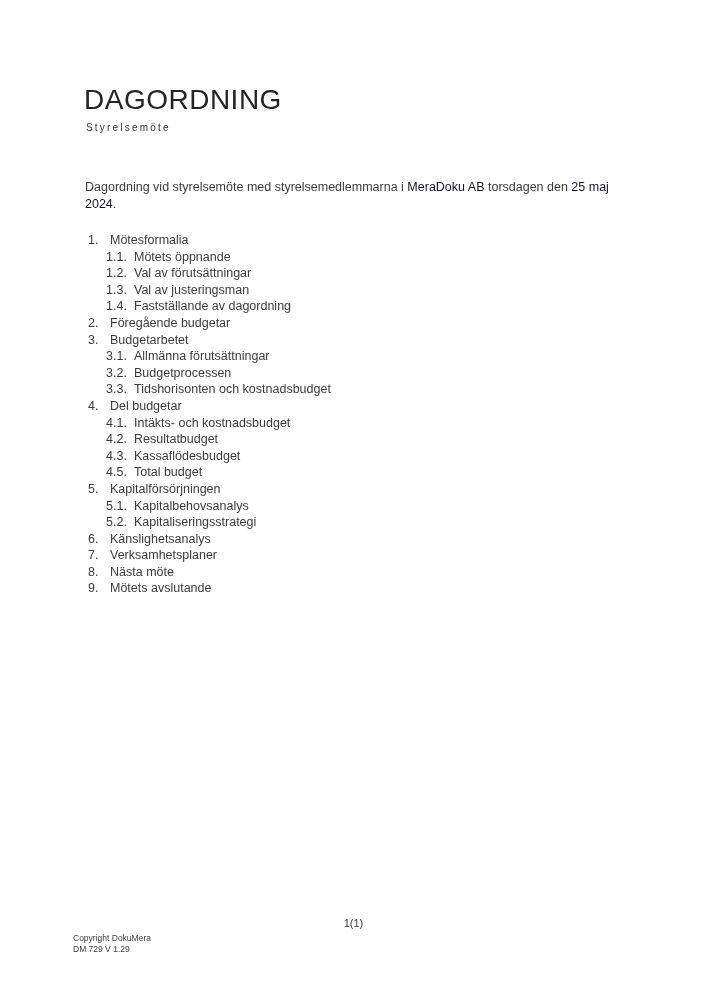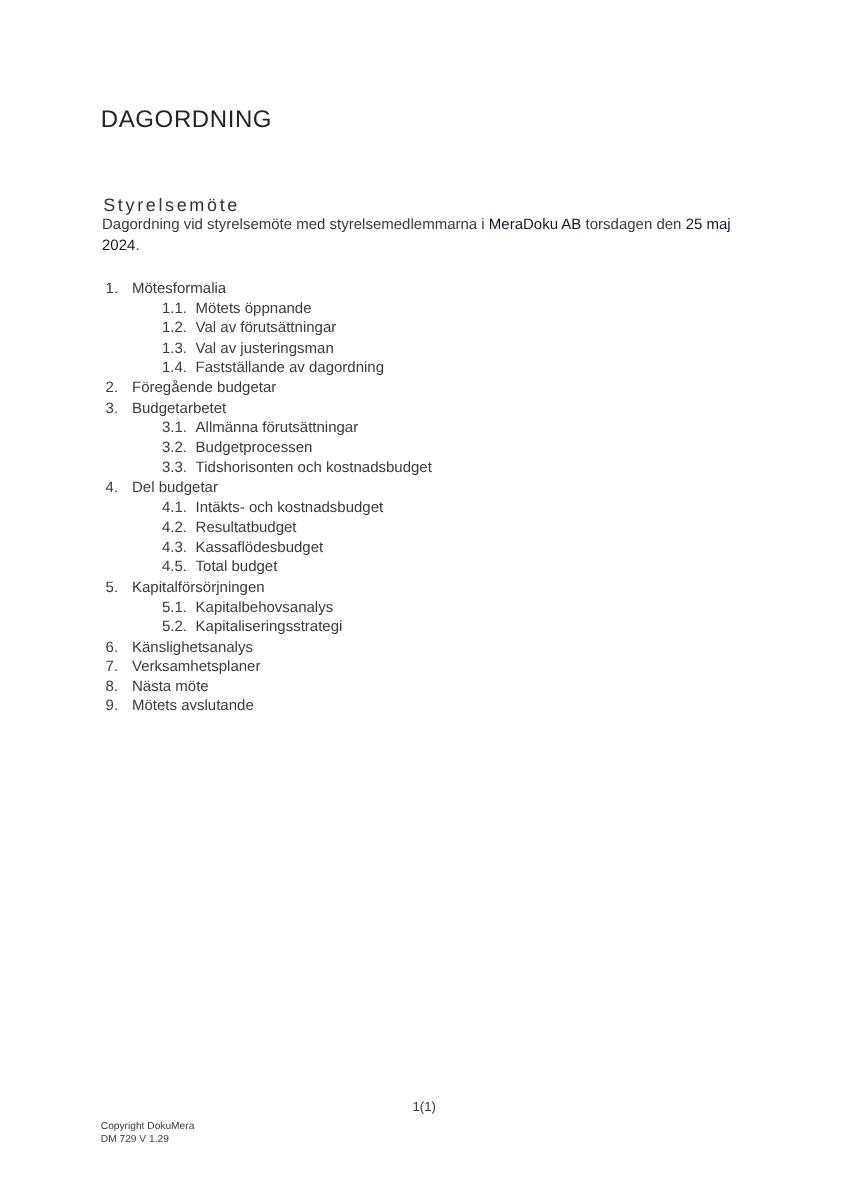--- a/index.html
+++ b/index.html
@@ -10,35 +10,34 @@
     width: 707px;
     height: 1000px;
     background: #ffffff;
     color: #3b3b3b;
     overflow: hidden;
   }
   .doc-title {
     position: absolute;
     left: 84px;
     top: 85px;
-    font-size: 20px;
+    font-size: 28px;
     line-height: 30px;
     font-weight: 400;
     letter-spacing: 0.5px;
     color: #242424;
   }
   .doc-subtitle {
     position: absolute;
     left: 86px;
     top: 120px;
-    font-size: 15px;
+    font-size: 10px;
     line-height: 16px;
     letter-spacing: 2.2px;
     color: #333333;
-    margin-top: 44px;
   }
   .intro {
     position: absolute;
     left: 85px;
     top: 179px;
     width: 560px;
     font-size: 12.5px;
     line-height: 17px;
     color: #3b3b3b;
   }
@@ -47,34 +46,34 @@
     position: absolute;
     left: 85px;
     top: 232px;
     font-size: 12.5px;
     color: #3b3b3b;
   }
   .li { display: flex; height: 16.6px; line-height: 16.6px; white-space: nowrap; }
   .li.l1 { padding-left: 3px; }
   .li.l1 .num { width: 22px; flex: 0 0 22px; }
   .li.l2 { padding-left: 21px; }
-  .li.l2 .num { width: 28px; flex: 0 0 28px; margin-left: 29px; }
+  .li.l2 .num { width: 28px; flex: 0 0 28px; }
   .page-number {
     position: absolute;
     left: 0;
     top: 917px;
     width: 707px;
     text-align: center;
     font-size: 11px;
     line-height: 13px;
     color: #3b3b3b;
   }
   .copyright {
     position: absolute;
-    left: 84px;
+    left: 73px;
     top: 933px;
     font-size: 8.5px;
     line-height: 11px;
     color: #3b3b3b;
   }
 </style>
 </head>
 <body>
 
 <div class="page">

